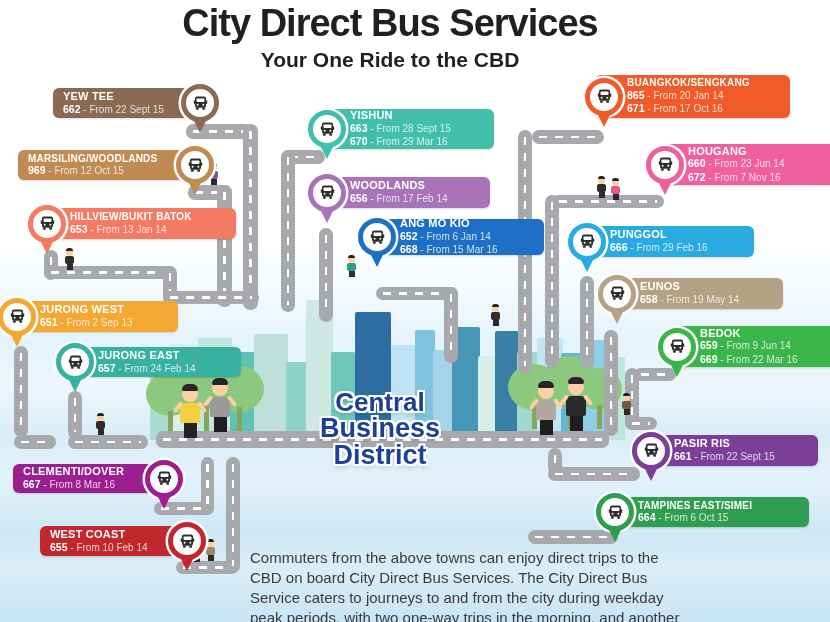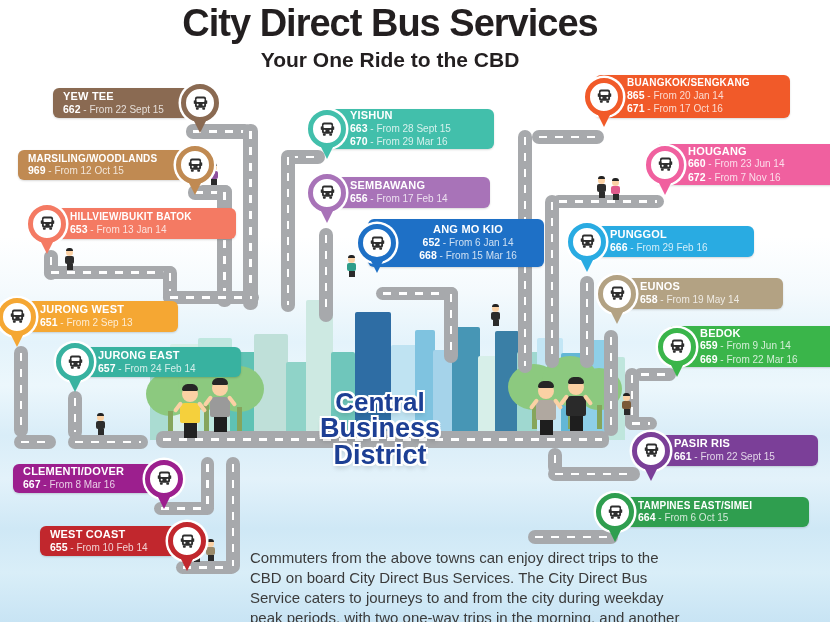--- a/index.html
+++ b/index.html
@@ -410,25 +410,25 @@
             <rect x="5" y="3" width="14" height="14.5" rx="2.6" fill="#2e2e2e"></rect>
             <rect x="7" y="5.6" width="10" height="4.4" rx="1" fill="#fff"></rect>
             <circle cx="8.4" cy="13.6" r="1.2" fill="#fff"></circle>
             <circle cx="15.6" cy="13.6" r="1.2" fill="#fff"></circle>
             <rect x="6.2" y="17.2" width="3.6" height="2.6" rx="1" fill="#2e2e2e"></rect>
             <rect x="14.2" y="17.2" width="3.6" height="2.6" rx="1" fill="#2e2e2e"></rect>
           </svg>
         </span>
         <span class="pin-tail"></span>
       </div>
-    <div class="bname">SEMBAWANG</div>
+    <div class="bname">WOODLANDS</div>
     <div class="route"><b>656</b> <span>- From 17 Feb 14</span></div>
   </div>
 
-  <div class="badge pl" style="left: 368px; top: 219px; width: 136px; height: 48px; text-align: center; --c: #1e70c6;">
+  <div class="badge pl" style="left: 368px; top: 219px; width: 136px; height: 36px; --c: #1e70c6;">
     <div class="pin">
         <span class="pin-circle">
           <svg class="bus" viewBox="0 0 24 24">
             <rect x="3.5" y="8" width="1.6" height="4.5" rx=".8" fill="#2e2e2e"></rect>
             <rect x="18.9" y="8" width="1.6" height="4.5" rx=".8" fill="#2e2e2e"></rect>
             <rect x="5" y="3" width="14" height="14.5" rx="2.6" fill="#2e2e2e"></rect>
             <rect x="7" y="5.6" width="10" height="4.4" rx="1" fill="#fff"></rect>
             <circle cx="8.4" cy="13.6" r="1.2" fill="#fff"></circle>
             <circle cx="15.6" cy="13.6" r="1.2" fill="#fff"></circle>
             <rect x="6.2" y="17.2" width="3.6" height="2.6" rx="1" fill="#2e2e2e"></rect>

